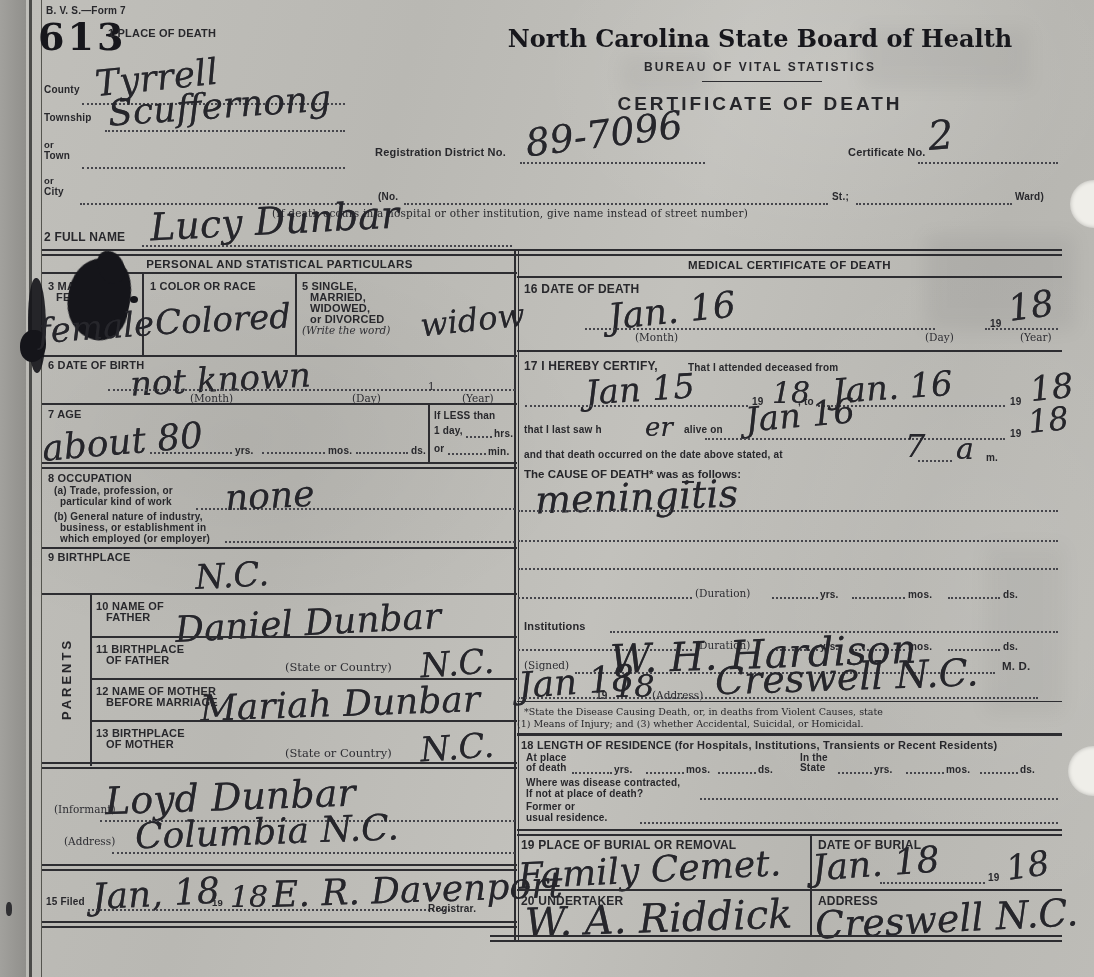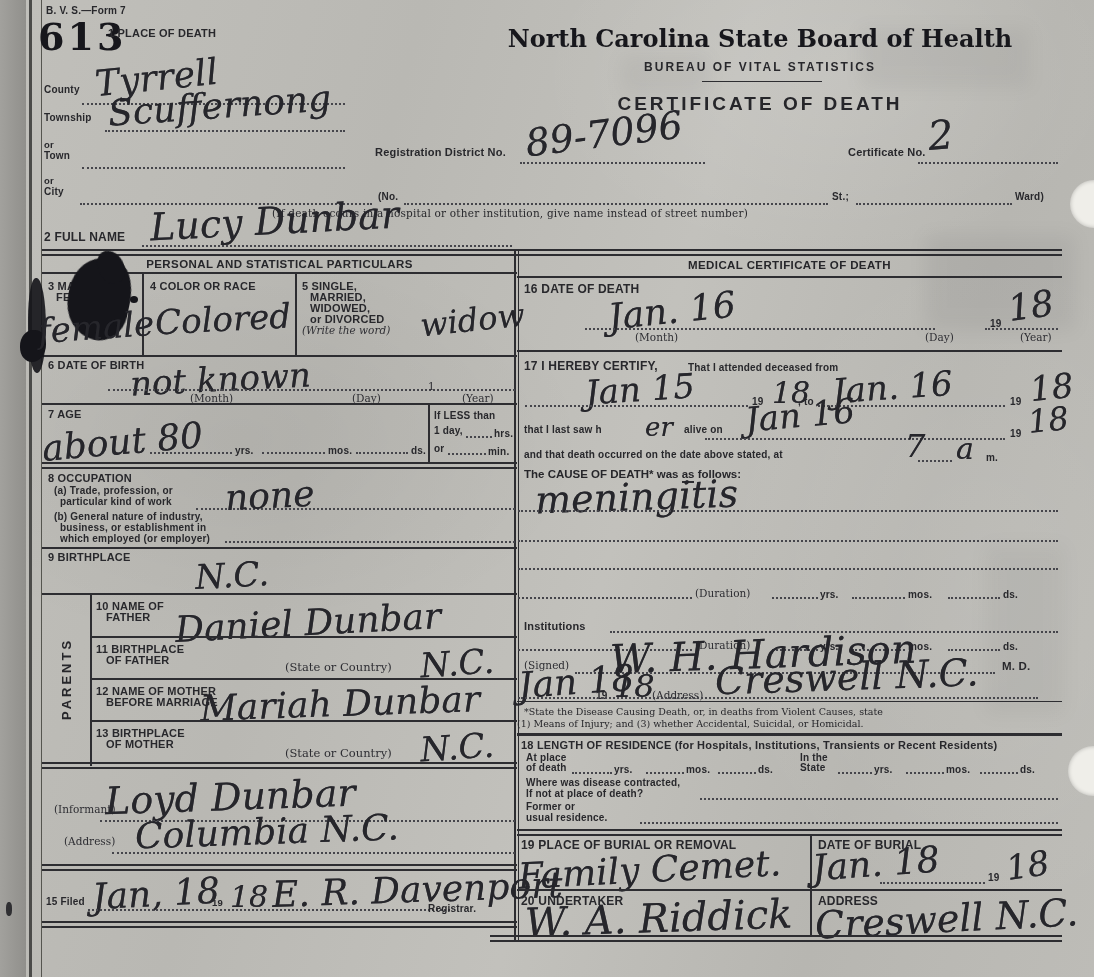--- a/index.html
+++ b/index.html
@@ -101,21 +101,21 @@
   <div class="hr" style="left:42px;top:272px;width:475px;"></div>
   <div class="hr" style="left:517px;top:276px;width:545px;"></div>
 
   <div class="vr" style="left:514px;top:249px;height:692px;"></div>
   <div class="vr" style="left:518px;top:249px;height:692px;width:1px;"></div>
 
   <div class="vr" style="left:142px;top:272px;height:83px;"></div>
   <div class="vr" style="left:295px;top:272px;height:83px;"></div>
   <div class="lbl" style="left:48px;top:280px;">3 MALE OR</div>
   <div class="lbl" style="left:56px;top:291px;">FEMALE</div>
-  <div class="lbl" style="left:150px;top:280px;">4 COLOR OR RACE</div>
+  <div class="lbl" style="left:150px;top:280px;">1 COLOR OR RACE</div>
   <div class="lbl" style="left:302px;top:280px;">5 SINGLE,</div>
   <div class="lbl" style="left:310px;top:291px;">MARRIED,</div>
   <div class="lbl" style="left:310px;top:302px;">WIDOWED,</div>
   <div class="lbl" style="left:310px;top:313px;">or DIVORCED</div>
   <div class="ser it" style="left:302px;top:325px;">(Write the word)</div>
   <div class="hw" style="left:38px;top:310px;font-size:34px;transform:rotate(-4deg);z-index:5;">female</div>
   <div class="hw" style="left:155px;top:302px;font-size:34px;transform:rotate(-3deg);">Colored</div>
   <div class="hw" style="left:420px;top:304px;font-size:32px;transform:rotate(-6deg);">widow</div>
   <div class="hr" style="left:42px;top:355px;width:475px;"></div>
 

